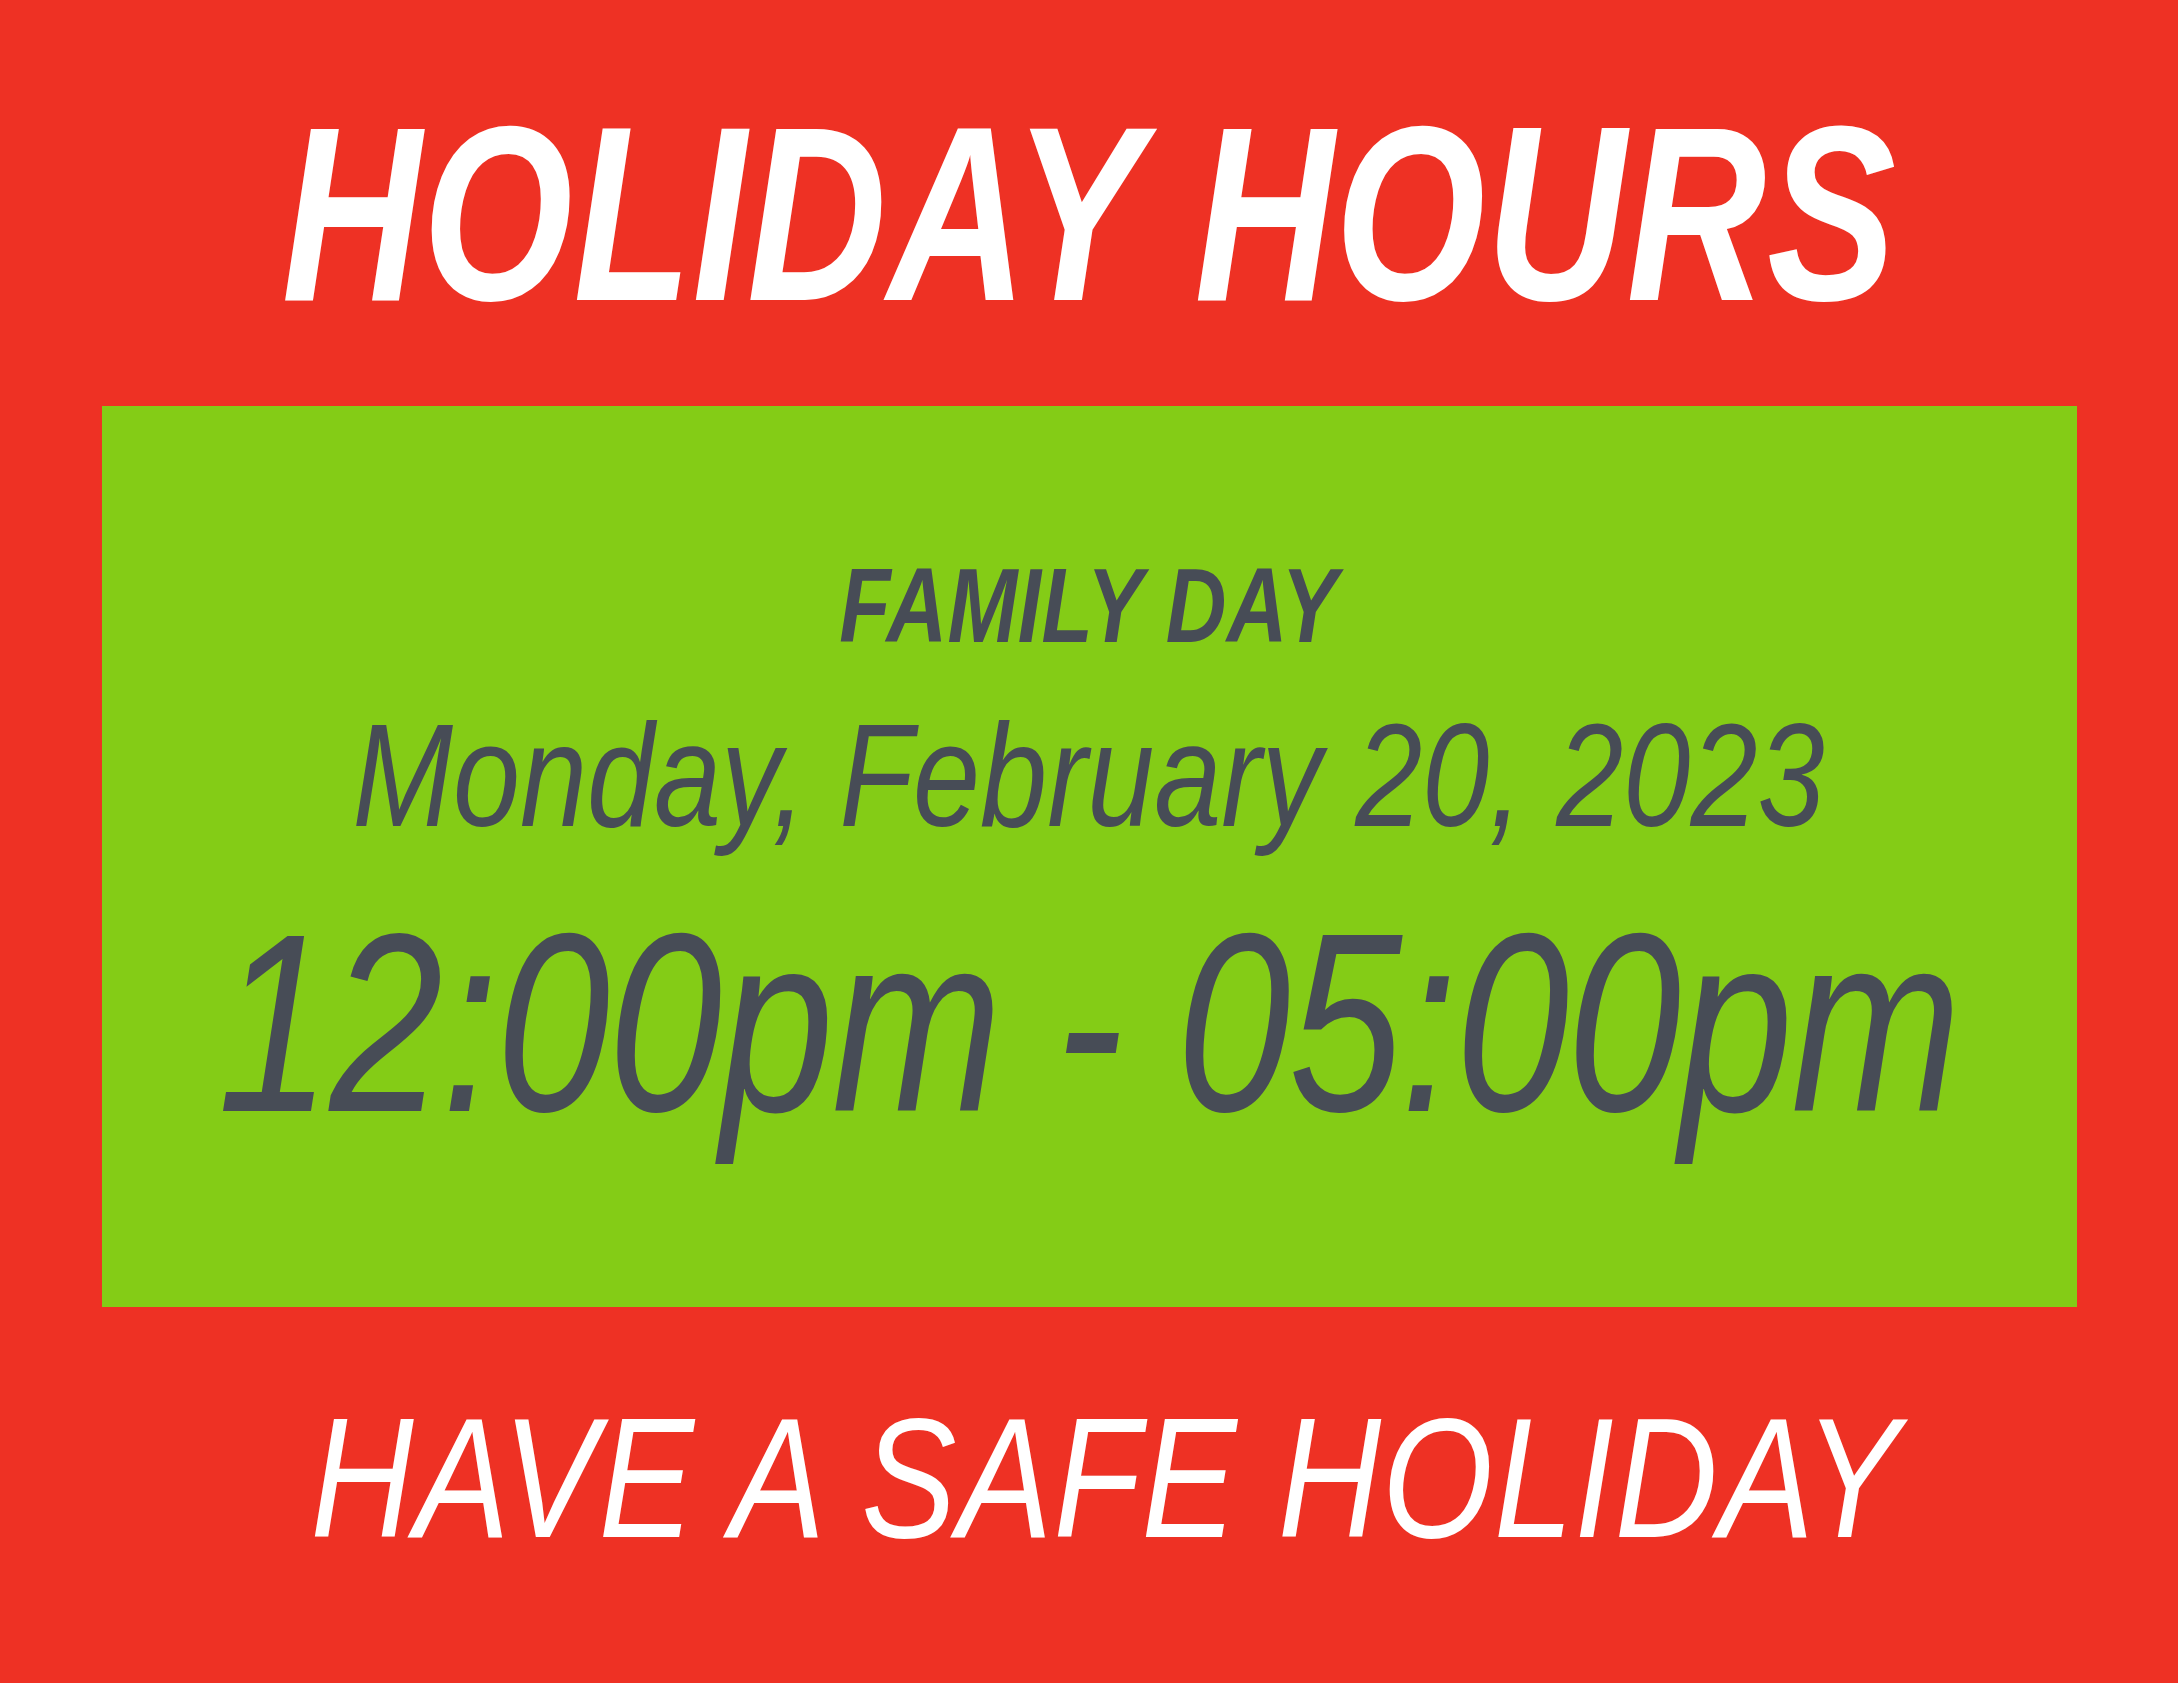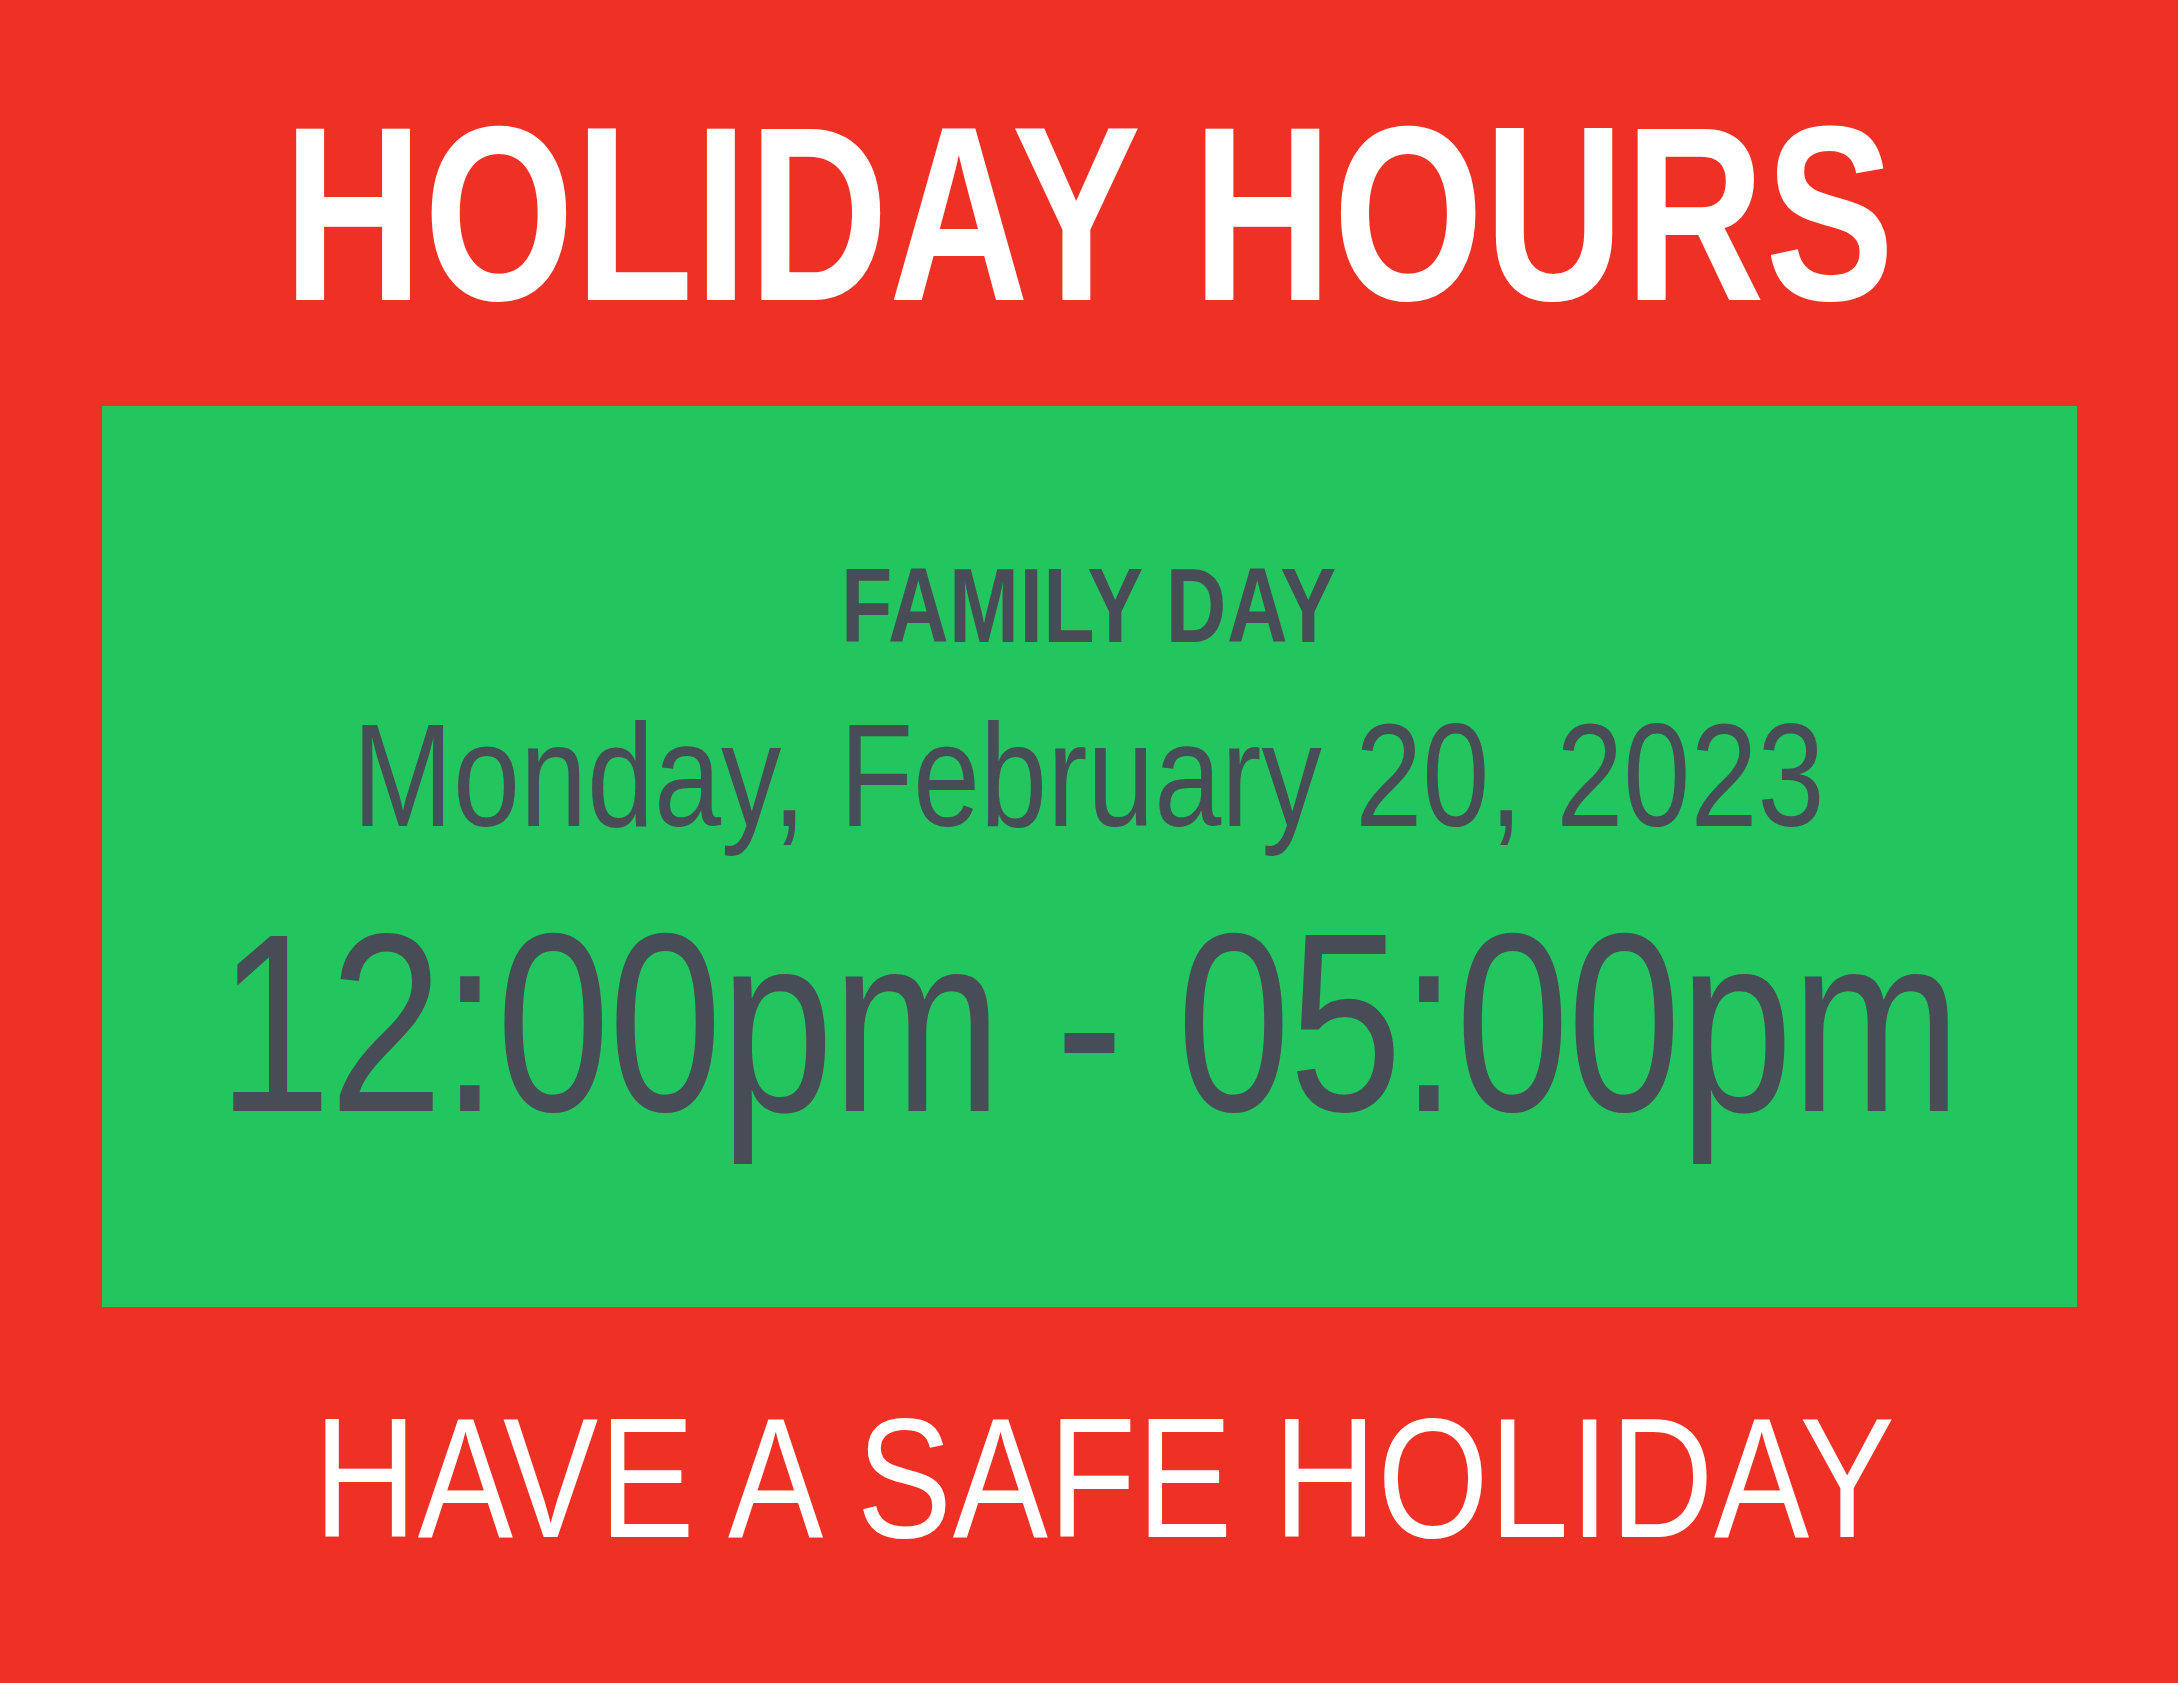--- a/index.html
+++ b/index.html
@@ -17,20 +17,21 @@
   
   .sign {
     position: relative;
     box-sizing: border-box;
     width: 2178px;
     height: 1683px;
     background: #ee3124;
     display: flex;
     flex-direction: column;
     align-items: center;
+    font-style: italic;
   }
 
   
   .headline-band {
     width: 2178px;
     height: 406px;
     display: flex;
     align-items: center;
     justify-content: center;
   }
@@ -46,21 +47,21 @@
     transform: scaleX(0.78);
     transform-origin: center center;
     margin: 22px 0 0 0;
   }
 
   
   .card {
     box-sizing: border-box;
     width: 1975px;
     height: 901px;
-    background: #22c55e;
+    background: #84cc16;
     display: flex;
     flex-direction: column;
     align-items: center;
     justify-content: center;
     padding-bottom: 10px;
   }
 
   .card-inner {
     display: flex;
     flex-direction: column;

